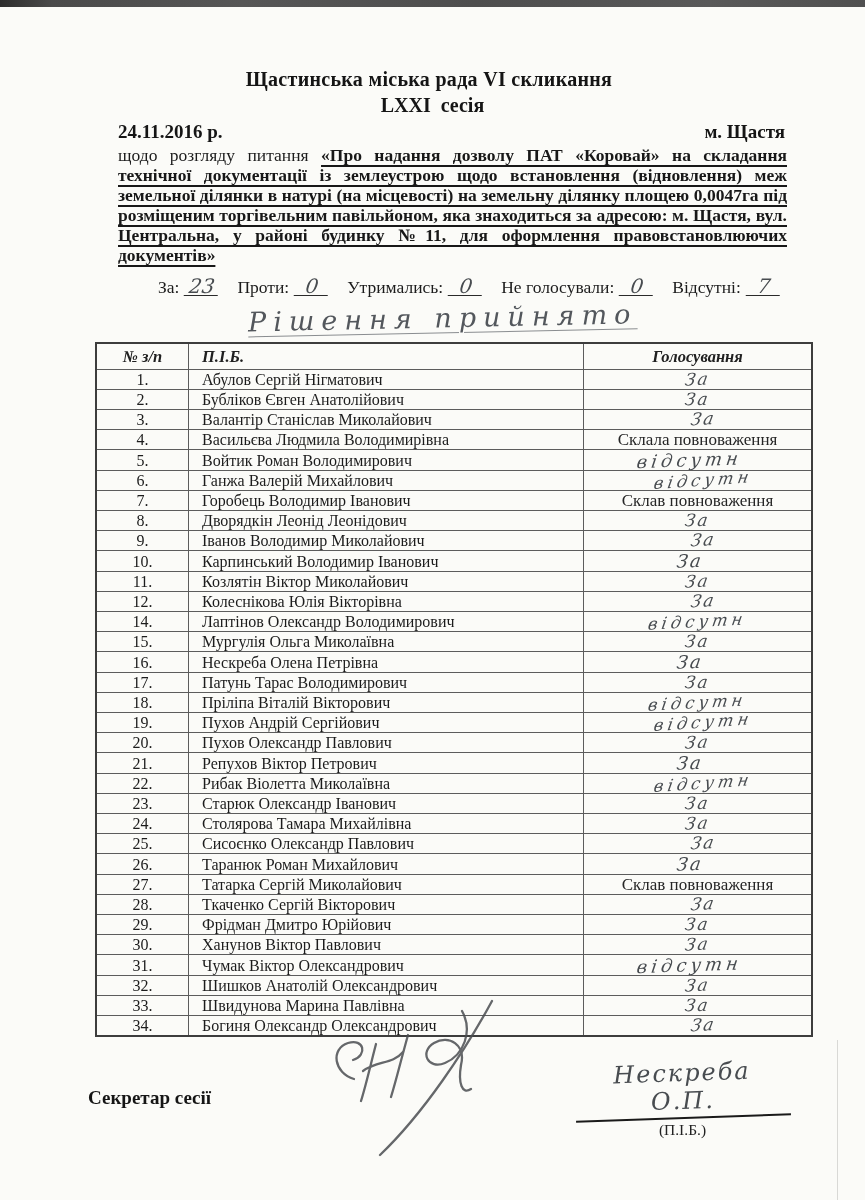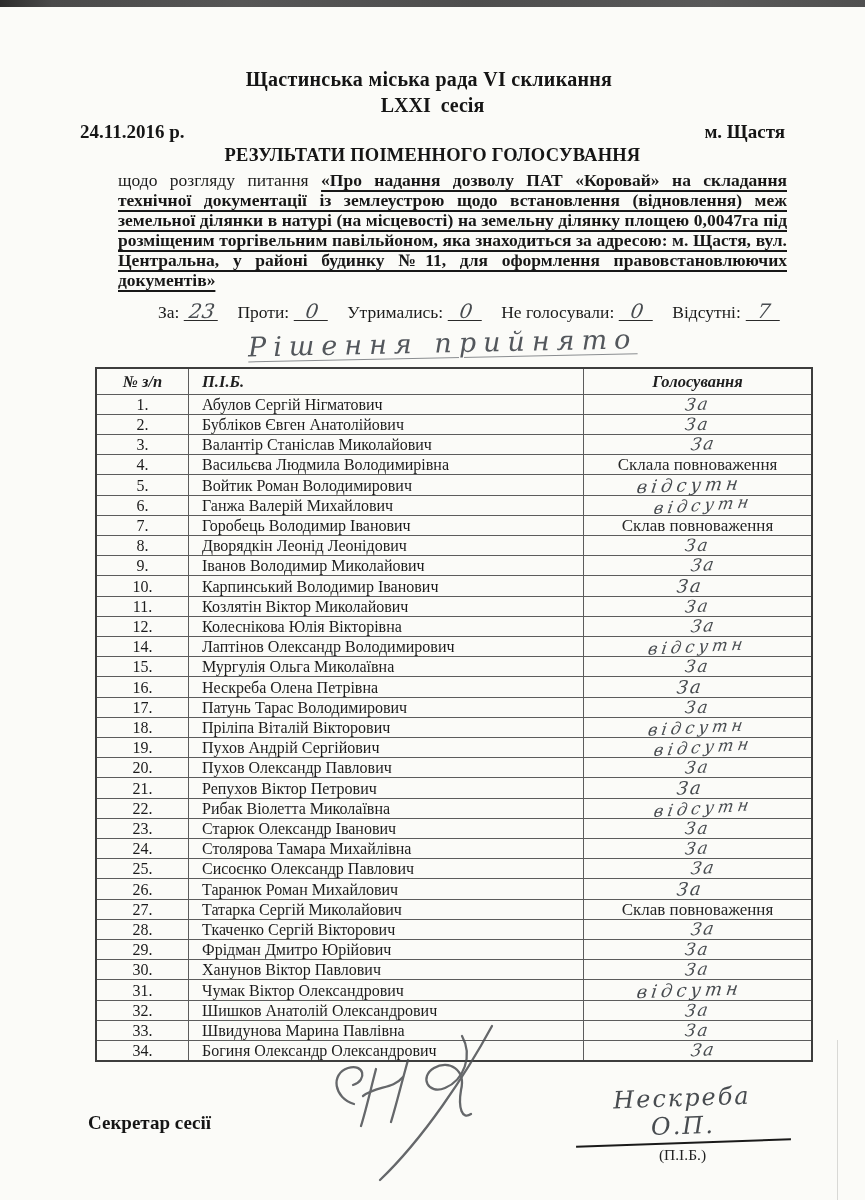--- a/index.html
+++ b/index.html
@@ -21,21 +21,21 @@
   .title{
     text-align:center;font-weight:bold;font-size:20px;letter-spacing:.3px;
     margin:0 7px 3px 0;color:#151515;
   }
   .session{
     text-align:center;font-weight:bold;font-size:20px;margin:0 0 4px 0;
     white-space:pre;color:#151515;
   }
   .date-row{
     display:flex;justify-content:space-between;align-items:baseline;
-    margin:2px 80px 0 80px;font-weight:bold;font-size:19px;color:#151515;
+    margin:2px 80px 0 118px;font-weight:bold;font-size:19px;color:#151515;
   }
   .results-title{
     text-align:center;font-weight:bold;font-size:18.5px;margin:2px 0 4px 0;
     letter-spacing:.2px;color:#151515;
   }
   .question{
     margin:2px 78px 0 118px;text-align:justify;
     font-size:17.5px;line-height:20px;
   }
   .question .q-intro{font-weight:normal;}
@@ -125,21 +125,20 @@
 <div class="content">
 
   <div class="title">Щастинська міська рада VI скликання</div>
   <div class="session">LXXI  сесія</div>
 
   <div class="date-row">
     <span>24.11.2016 р.</span>
     <span>м. Щастя</span>
   </div>
 
-  <div class="results-title">РЕЗУЛЬТАТИ ПОІМЕННОГО ГОЛОСУВАННЯ</div>
 
   <p class="question"><span class="q-intro">щодо розгляду питання </span><span class="q-body">«Про надання дозволу ПАТ «Коровай» на складання технічної документації  із землеустрою щодо встановлення (відновлення) меж земельної ділянки в натурі (на місцевості) на земельну ділянку площею 0,0047га під розміщеним торгівельним павільйоном, яка знаходиться за адресою: м. Щастя, вул. Центральна, у районі будинку №11, для оформлення правовстановлюючих документів»</span></p>
 
   <div class="vote-summary">
       <span class="s-item">
         <span>За:</span>
         <span class="s-value hand">23</span>
       </span>
       <span class="s-item">
         <span>Проти:</span>

